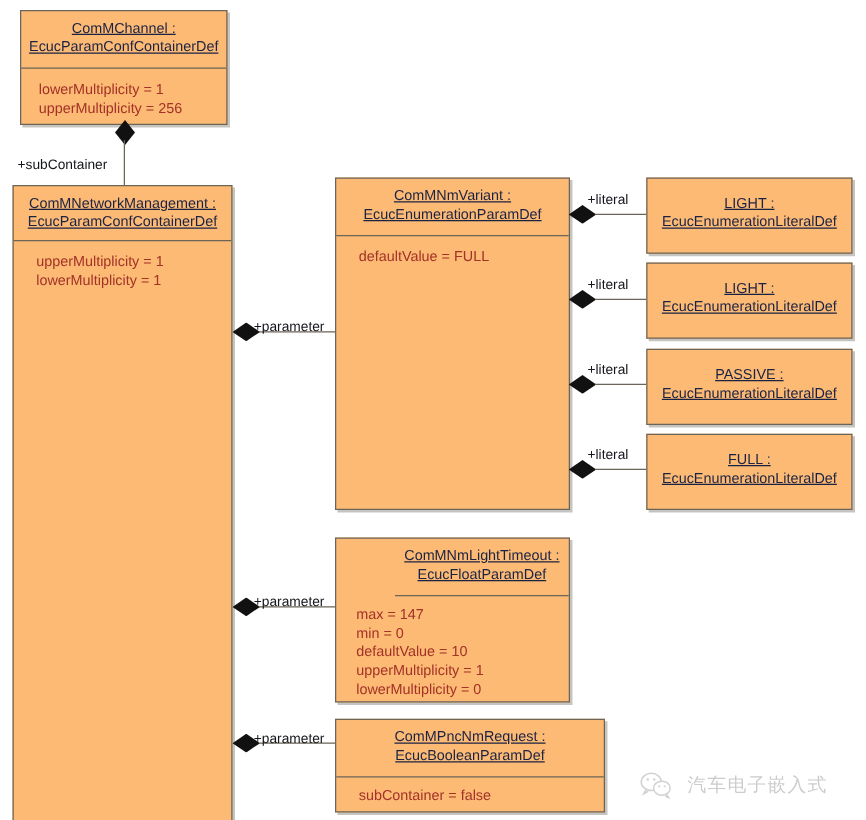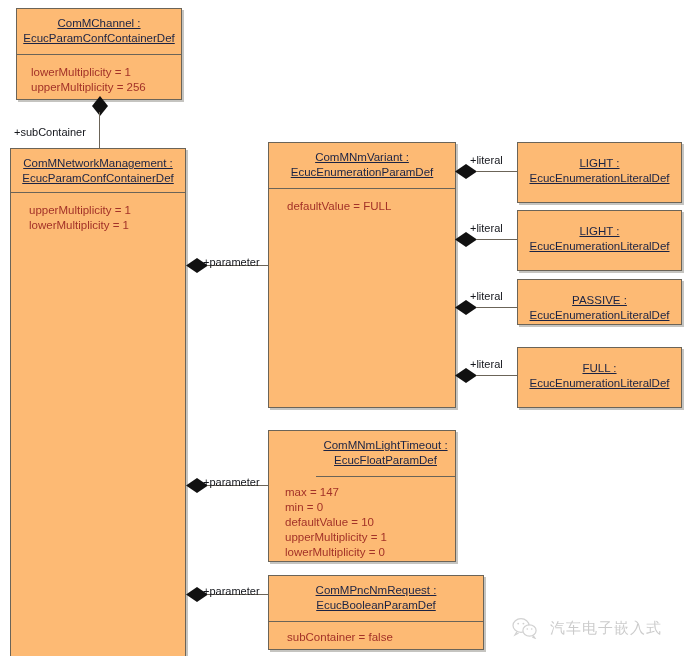--- a/index.html
+++ b/index.html
@@ -198,21 +198,21 @@
     </div>
   </div>
 
   <div class="uml-box" style="left:517px; top:210px; width:165px; height:61px;">
     <div class="uml-head" style="height:59px; border-bottom:none; padding-top:13px;">
       <span class="line">LIGHT :</span>
       <span class="line">EcucEnumerationLiteralDef</span>
     </div>
   </div>
 
-  <div class="uml-box" style="left:517px; top:279px; width:165px; height:46px;">
+  <div class="uml-box" style="left:517px; top:279px; width:165px; height:61px;">
     <div class="uml-head" style="height:59px; border-bottom:none; padding-top:13px;">
       <span class="line">PASSIVE :</span>
       <span class="line">EcucEnumerationLiteralDef</span>
     </div>
   </div>
 
   <div class="uml-box" style="left:517px; top:347px; width:165px; height:61px;">
     <div class="uml-head" style="height:59px; border-bottom:none; padding-top:13px;">
       <span class="line">FULL :</span>
       <span class="line">EcucEnumerationLiteralDef</span>

